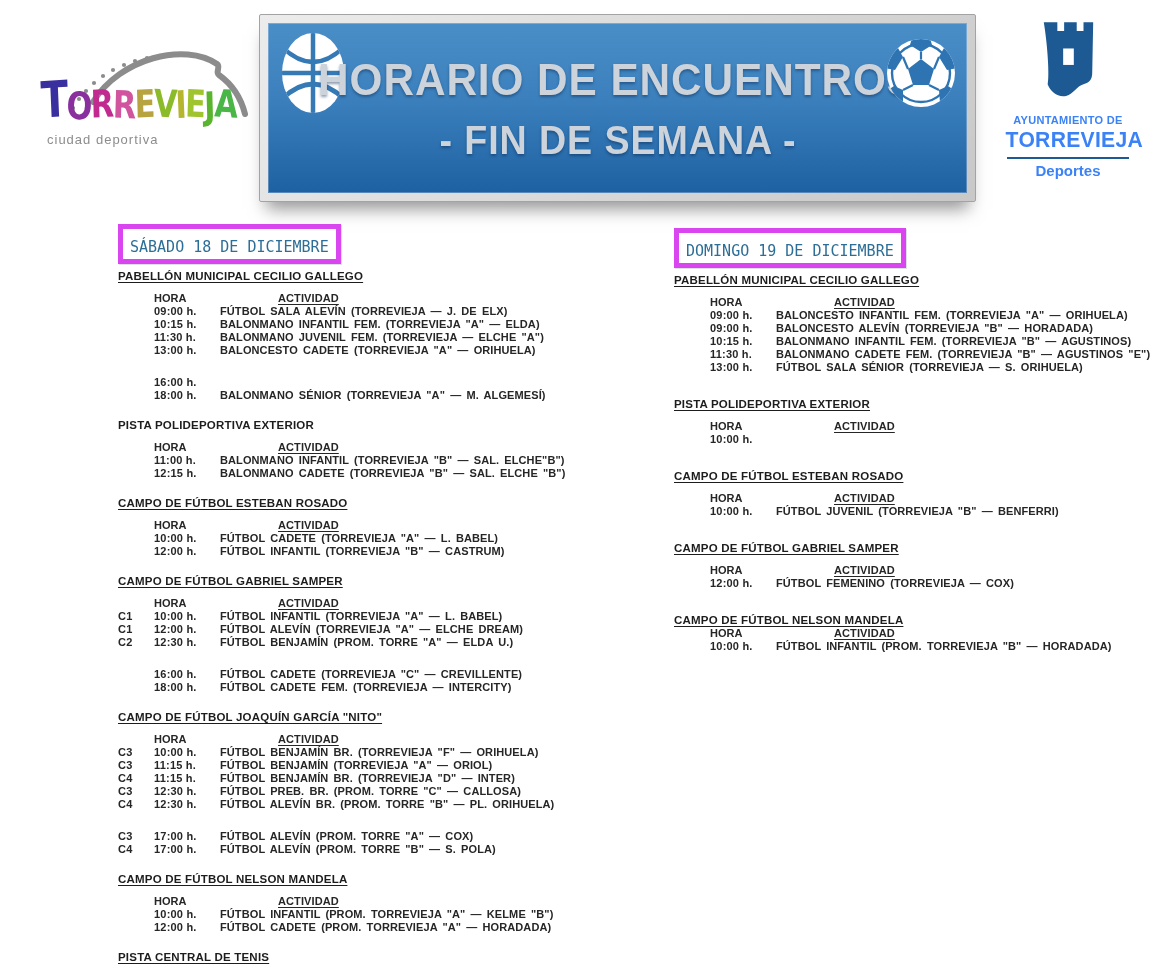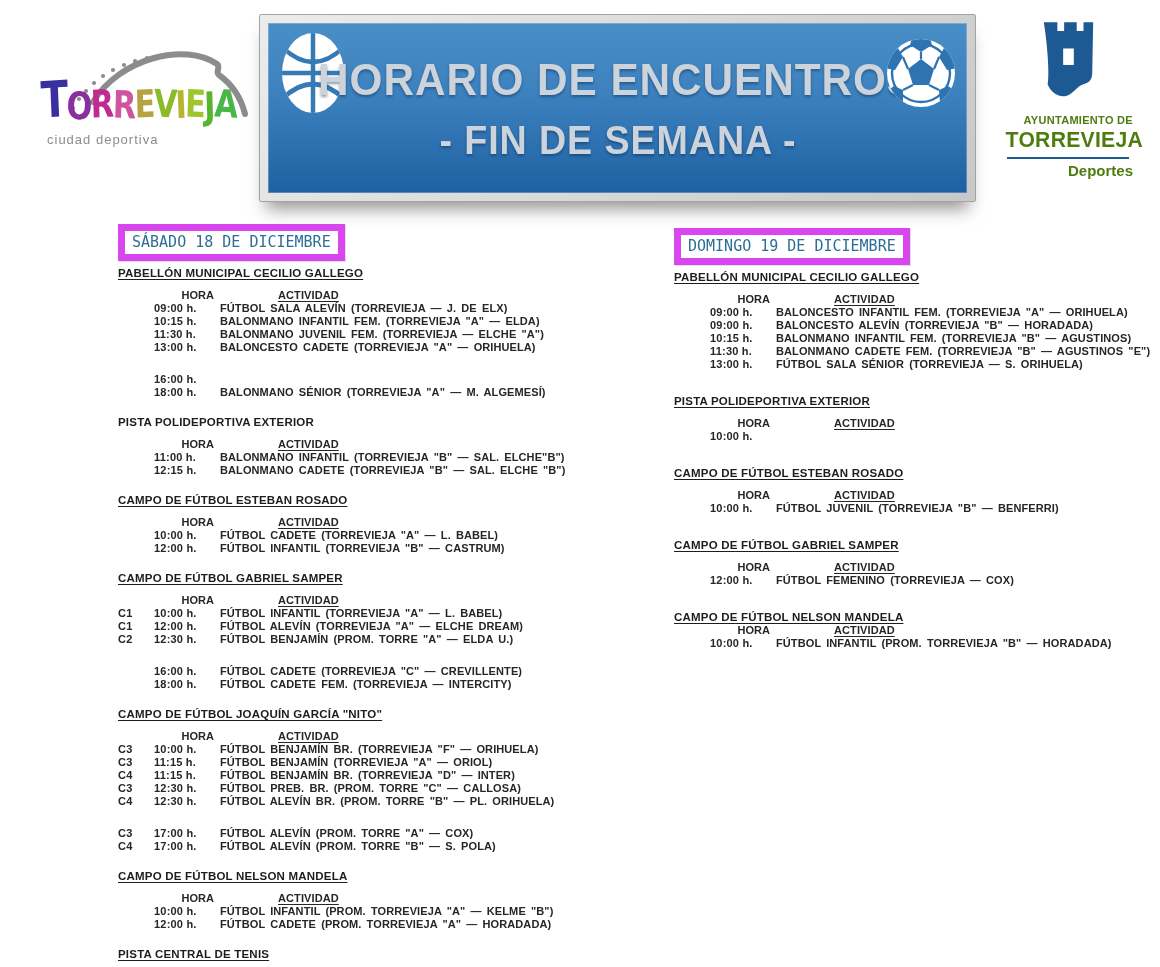--- a/index.html
+++ b/index.html
@@ -35,48 +35,48 @@
                 display:flex;flex-direction:column;align-items:center;justify-content:center;gap:12px;}
   .banner-title,.banner-subtitle{color:#ccd3da;font-weight:bold;transform:scaleX(.94);
                 text-shadow:0 2px 3px rgba(8,40,80,.45);white-space:nowrap;}
   .banner-title{font-size:45px;letter-spacing:1px;}
   .banner-subtitle{font-size:40px;letter-spacing:1px;}
   .ball{position:absolute;}
   .ball.basket{left:12px;top:8px;}
   .ball.soccer{right:10px;top:14px;}
 
   
-  .logo-right{position:absolute;left:1003px;top:20px;width:130px;text-align:right;color:#4d7c0f;}
+  .logo-right{position:absolute;left:1003px;top:20px;width:130px;text-align:center;color:#3b82f6;}
   .logo-right svg{display:block;margin:0 auto 8px auto;}
   .lr-line1{font-size:11px;font-weight:bold;letter-spacing:.3px;}
   .lr-line2{font-size:22px;font-weight:bold;letter-spacing:.3px;transform:scaleX(.96);margin-top:1px;}
   .lr-rule{border-top:2px solid #1d5a94;margin:4px 4px 3px 4px;}
   .lr-line3{font-size:15px;font-weight:bold;}
 
   
   .column{position:absolute;width:512px;}
   .col-left{left:118px;top:224px;}
   .col-right{left:674px;top:228px;width:480px;}
-  .date-box{display:inline-block;border:7px solid #d946ef;background:#fff;
+  .date-box{display:inline-block;border:5px solid #d946ef;background:#fff;
             font-family:"DejaVu Sans Mono","Liberation Mono",monospace;
-            font-size:15px;color:#2d6e96;padding:2px 7px 3px 7px;white-space:nowrap;margin-bottom:6px;
+            font-size:15px;color:#2d6e96;padding:9px 7px 3px 7px;white-space:nowrap;margin-bottom:6px;
             box-shadow:1px 1px 0 rgba(160,170,175,.35);}
   .section{margin-bottom:17px;}
   .col-right .section{margin-bottom:24px;}
   .venue{font-size:11.5px;font-weight:bold;color:#1d1d1d;line-height:13px;letter-spacing:.2px;
          text-decoration:underline;text-underline-offset:2px;}
   .venue.nou{text-decoration:none;}
   .srow{display:grid;grid-template-columns:36px 60px 1fr;font-size:11px;font-weight:bold;
         color:#262626;line-height:13px;}
   .srow .court{letter-spacing:.2px;}
   .srow .time{letter-spacing:.2px;}
   .srow .act{padding-left:6px;word-spacing:2px;letter-spacing:.1px;white-space:nowrap;}
   .srow.head{margin-top:9px;}
   .section.compact .srow.head{margin-top:0;}
-  .srow.head .hora{text-align:right;}
+  .srow.head .hora{text-align:left;}
   .srow.head .actlbl{display:inline-block;margin-left:58px;text-decoration:underline;text-underline-offset:2px;}
   .srow.gap{margin-top:19px;}
 </style>
 </head>
 <body>
 
 <div id="canvas">
 
   <div class="logo-left">
     <svg class="logo-arc" viewBox="0 0 215 80">

